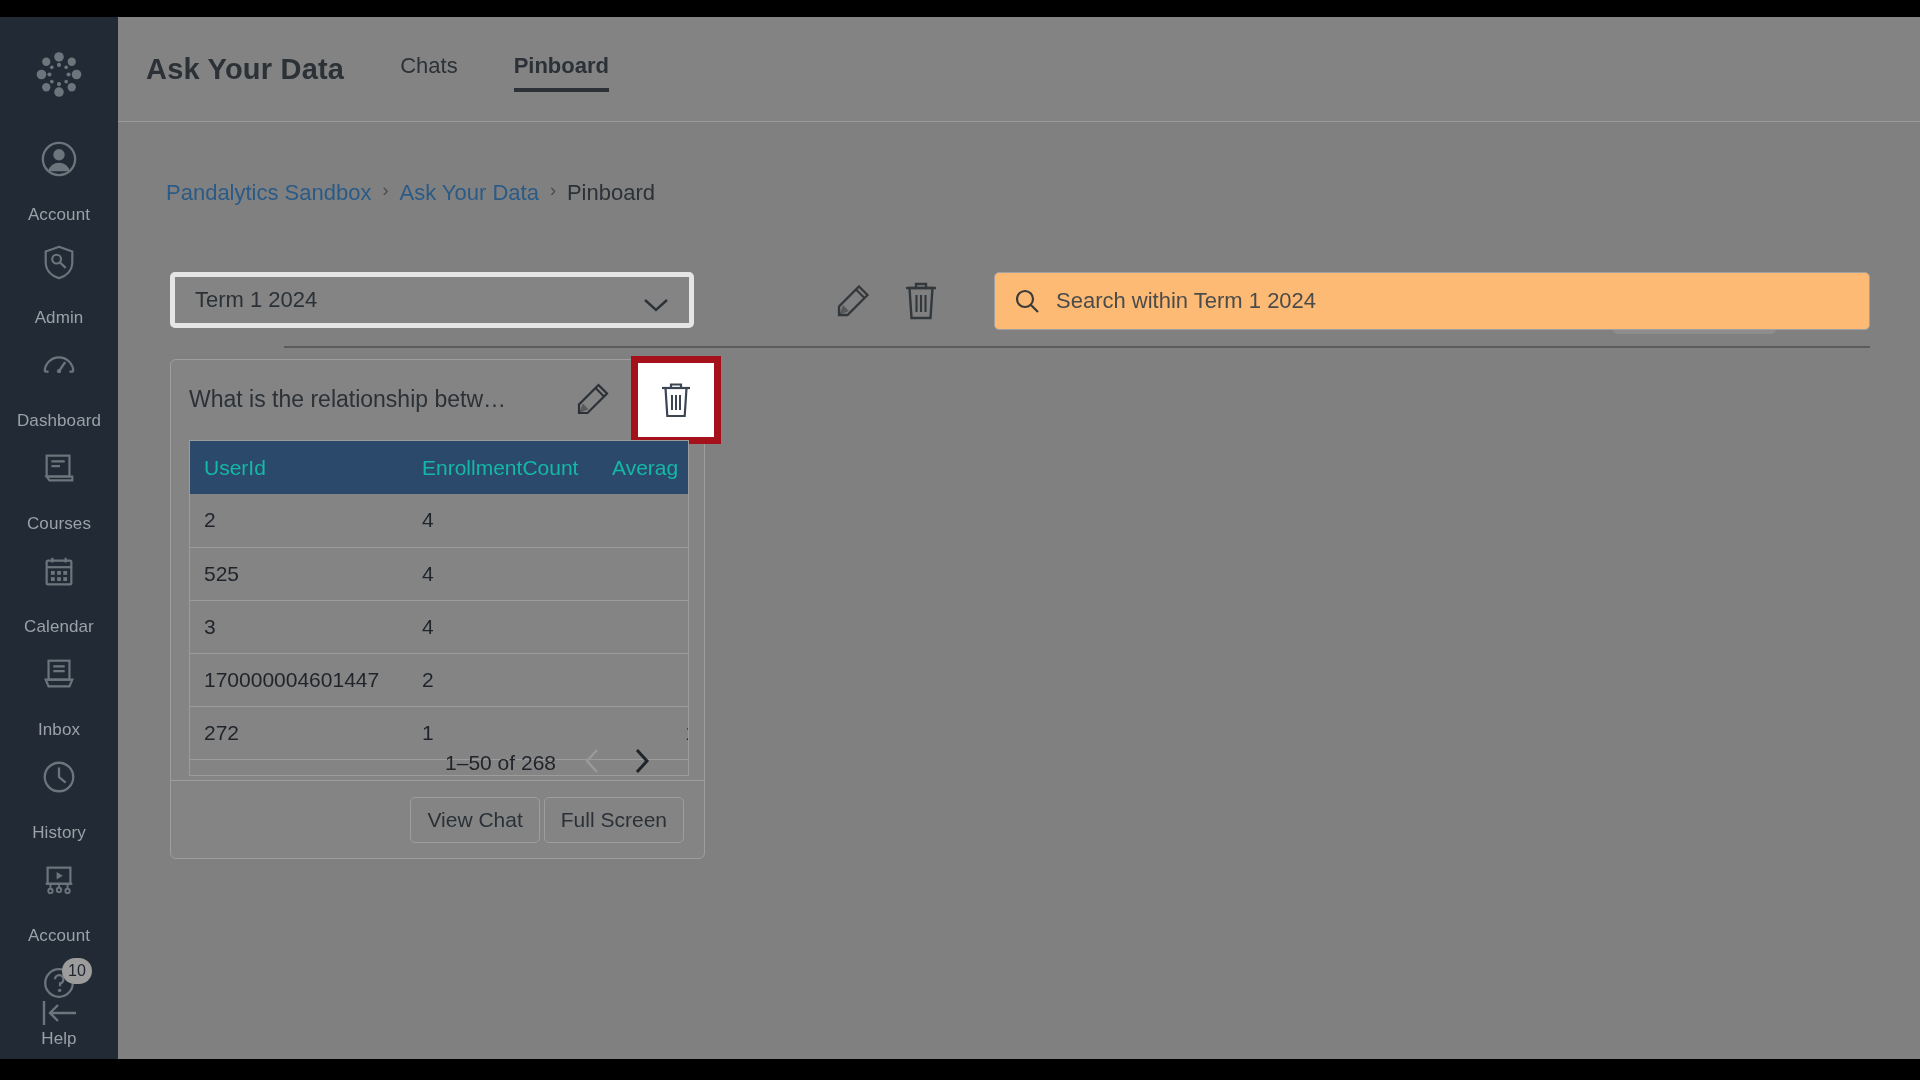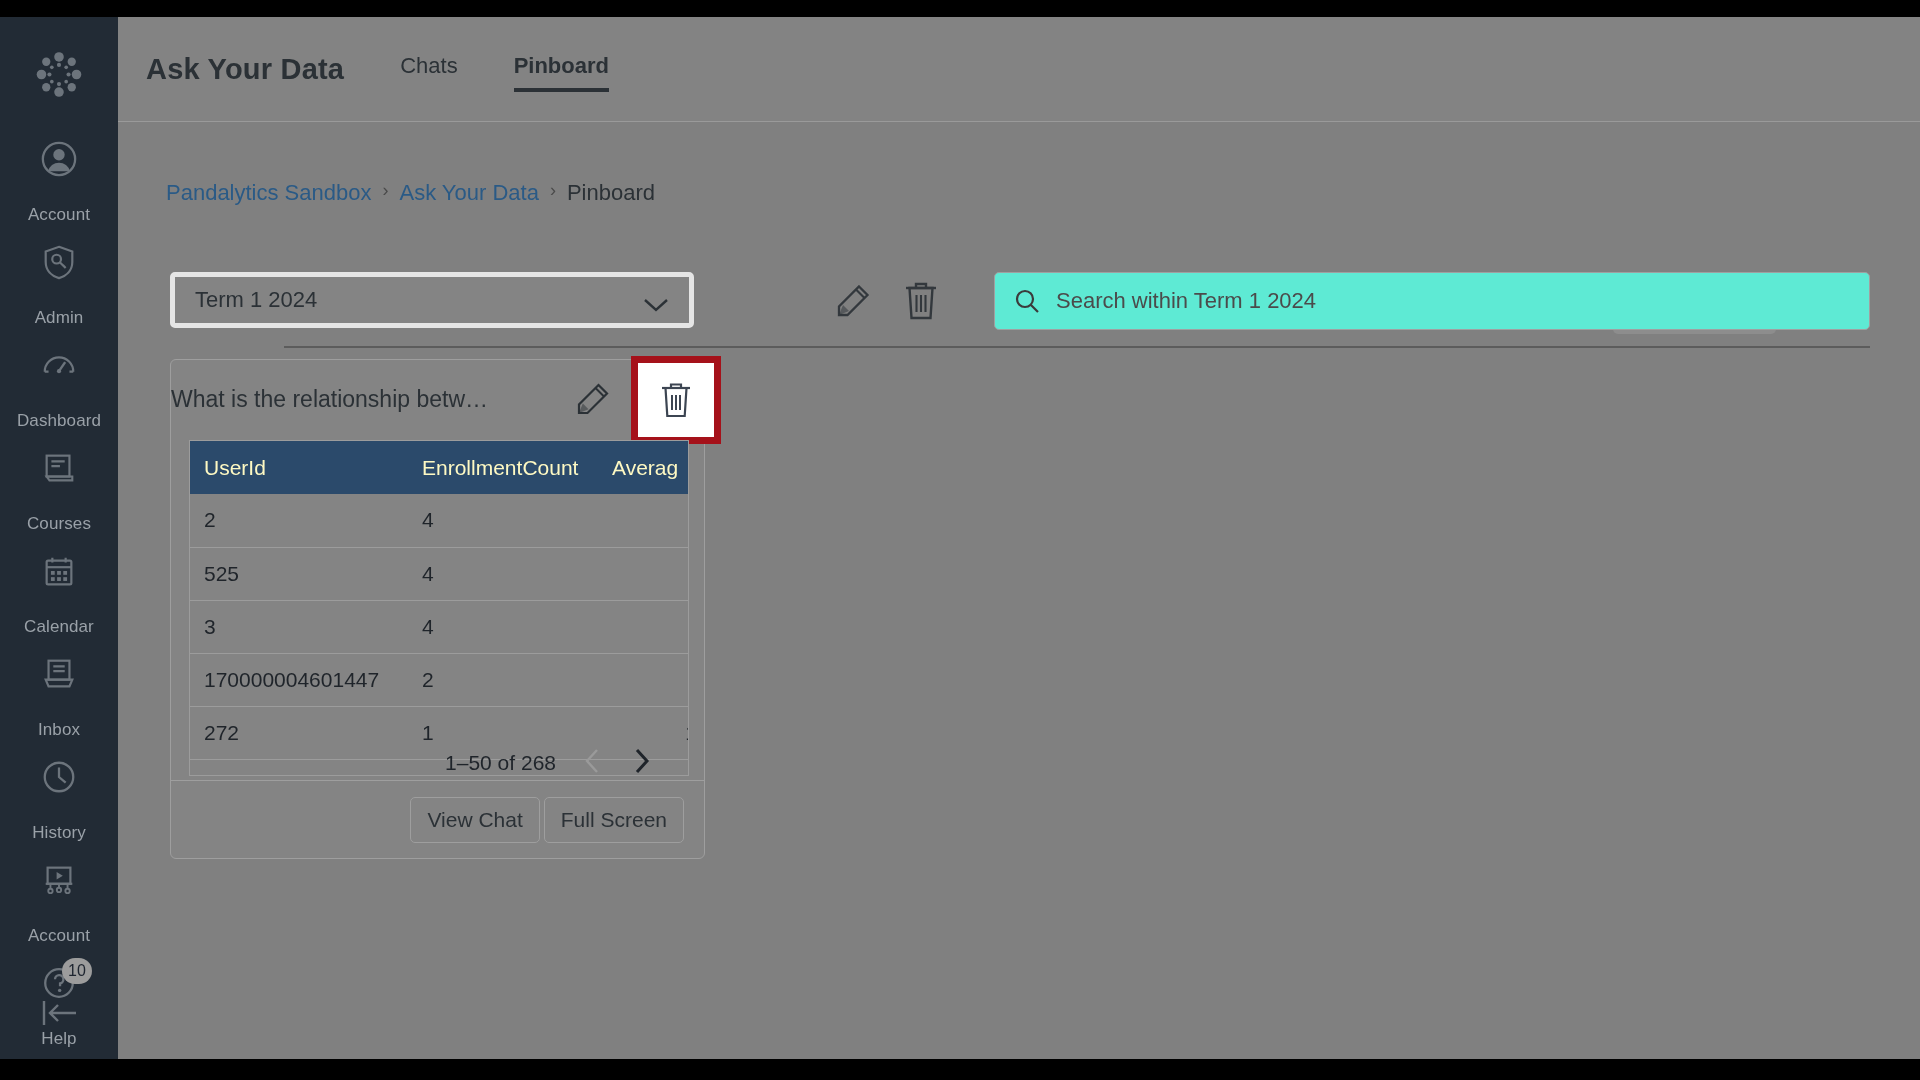--- a/index.html
+++ b/index.html
@@ -109,56 +109,56 @@
     background: #848484;
     display: flex; align-items: center; cursor: pointer;
   }
   #term-select .val { margin-left: 20px; font-size: 22px; color: #2b3136; }
   #term-select .chev { position: absolute; right: 18px; top: 18px; }
   .icon-btn { position: absolute; cursor: pointer; opacity: .9; }
   #pencil-top { left: 716px; top: 17px; width: 38px; height: 38px; }
   #trash-top  { left: 784px; top: 14px; width: 38px; height: 44px; }
   #search-box {
     position: absolute; left: 876px; top: 7px; right: 50px; height: 58px;
-    border: 1px solid #a0a0a0; border-radius: 5px; background: #5eead4;
+    border: 1px solid #a0a0a0; border-radius: 5px; background: #fdba74;
     display: flex; align-items: center; cursor: text;
   }
   #search-box .mag { margin-left: 19px; width: 26px; height: 26px; }
   #search-ph { margin-left: 16px; font-size: 22px; color: #4b4b4b; }
 
   
   #card {
     position: absolute; left: 170px; top: 342px;
     width: 535px; height: 500px;
     background: #848484;
     border: 1px solid #9e9e9e; border-radius: 6px;
   }
   #card-head { height: 78px; display: flex; align-items: center; position: relative; }
-  #card-title { font-size: 23px; color: #2b3136; }
+  #card-title { margin-left: 18px; font-size: 23px; color: #2b3136; }
   #card-pencil { position: absolute; left: 404px; top: 21px; width: 36px; height: 36px; cursor: pointer; }
   #card-trash-hl {
     position: absolute; left: 460px; top: -4px;
     width: 90px; height: 88px;
     background: #ffffff;
     border: 7px solid #a5111a;
     display: flex; align-items: center; justify-content: center;
     cursor: pointer;
   }
   #card-trash-hl svg { width: 34px; height: 40px; }
 
   #table-wrap {
     position: absolute; left: 18px; top: 80px;
     width: 500px; height: 336px;
     border: 1px solid #9c9c9c;
     overflow: hidden;
     background: #848484;
   }
   table { border-collapse: collapse; width: 560px; table-layout: fixed; }
   thead th {
-    background: #2b4a6b; color: #fef9c3;
+    background: #2b4a6b; color: #14b8a6;
     font-size: 21px; font-weight: normal; text-align: left;
     padding: 14px 0 14px 14px; height: 53px;
   }
   th.c0 { width: 218px; } th.c1 { width: 190px; } th.c2 { width: 152px; }
   tbody td {
     font-size: 21px; color: #1f242a;
     padding: 14px 0 14px 14px; height: 53px;
     border-bottom: 1px solid #9c9c9c;
     white-space: nowrap;
   }

